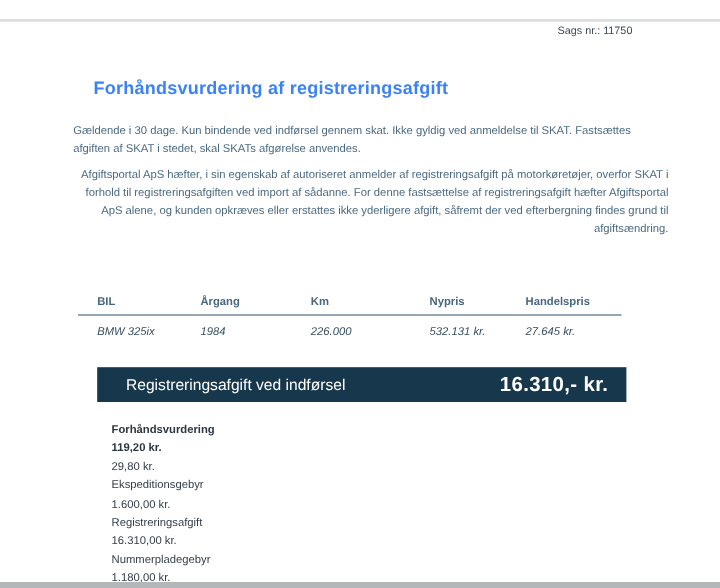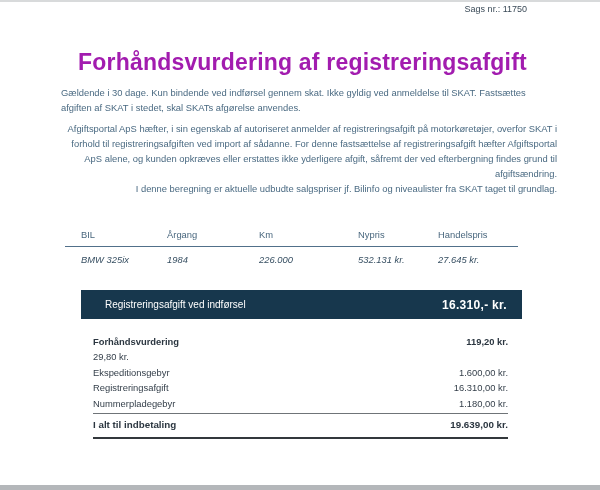--- a/index.html
+++ b/index.html
@@ -3,59 +3,59 @@
 <meta charset="utf-8">
 <style>
   html, body { margin: 0; padding: 0; }
   body {
     width: 600px; height: 490px;
     background: #ffffff;
     font-family: "Liberation Sans", sans-serif;
     position: relative;
     overflow: hidden;
   }
-  .page { position: absolute; inset: 0; background: #ffffff; }
+  .page { position: absolute; inset: 0; background: #ffffff; margin-top: 16px; }
 
   .top-edge { position: absolute; top: 0; left: 0; right: 0; height: 2px; background: #d8dadb; }
   .bottom-bar { position: absolute; bottom: 0; left: 0; right: 0; height: 5px; background: #b4b7ba; }
 
   .sags {
     position: absolute; top: 4px; right: 73px;
     font-size: 9px; color: #3a4a57;
   }
 
   .title {
     position: absolute; left: 78px; top: 49px; margin: 0;
-    font-size: 23px; font-weight: bold; color: #a21caf; letter-spacing: 0.2px;
+    font-size: 15px; font-weight: bold; color: #3b82f6; letter-spacing: 0.2px;
   }
 
   .para { margin: 0; font-size: 9.4px; line-height: 15px; color: #4a6a82; }
   .p1 { position: absolute; left: 61px; top: 85px; width: 492px; }
   .para-block { position: absolute; left: 65px; top: 121px; width: 492px; text-align: right; }
 
   .vtable { position: absolute; left: 65px; top: 229px; width: 453px; font-size: 9.4px; }
   .vhead, .vrow {
     display: grid;
     grid-template-columns: 86px 92px 99px 80px 1fr;
     padding-left: 16px;
   }
-  .vhead { color: #49677e; padding-bottom: 6px; border-bottom: 1px solid #51708a; }
+  .vhead { color: #49677e; padding-bottom: 6px; border-bottom: 1px solid #51708a; font-weight: bold; }
   .vrow  { color: #374f62; padding-top: 7px; font-style: italic; }
 
   .banner {
     position: absolute; left: 81px; top: 290px; width: 441px; height: 29px;
     box-sizing: border-box; background: #17374d; color: #ffffff;
     display: flex; align-items: center; justify-content: space-between;
     padding: 0 15px 0 24px;
   }
-  .banner .label { font-size: 10px; }
-  .banner .amount { font-size: 12px; font-weight: bold; letter-spacing: 0.3px; }
+  .banner .label { font-size: 13px; }
+  .banner .amount { font-size: 17px; font-weight: bold; letter-spacing: 0.3px; }
 
   .breakdown { position: absolute; left: 93px; top: 334px; width: 415px; font-size: 9.4px; color: #333e49; }
-  .brow { display: flex; justify-content: space-between; line-height: 15.4px; }
+  .brow { display: flex; justify-content: space-between; line-height: 15.4px; flex-direction: column; }
   .brow.bold { font-weight: bold; color: #2b3640; }
   .bdiv1 { border-top: 1px solid #6f7478; margin-top: 2px; }
   .btotal {
     display: flex; justify-content: space-between;
     font-weight: bold; font-size: 9.8px; line-height: 12px;
     padding: 5px 0 6px; color: #2b3640;
   }
   .bdiv2 { border-top: 2px solid #33383c; }
 </style>
 </head>
@@ -66,21 +66,20 @@
   <div class="top-edge"></div>
 
   <div class="sags">Sags nr.: 11750</div>
 
   <h1 class="title">Forhåndsvurdering af registreringsafgift</h1>
 
   <p class="para p1">Gældende i 30 dage. Kun bindende ved indførsel gennem skat. Ikke gyldig ved anmeldelse til SKAT. Fastsættes afgiften af SKAT i stedet, skal SKATs afgørelse anvendes.</p>
 
   <div class="para-block">
     <p class="para">Afgiftsportal ApS hæfter, i sin egenskab af autoriseret anmelder af registreringsafgift på motorkøretøjer, overfor SKAT i forhold til registreringsafgiften ved import af sådanne. For denne fastsættelse af registreringsafgift hæfter Afgiftsportal ApS alene, og kunden opkræves eller erstattes ikke yderligere afgift, såfremt der ved efterbergning findes grund til afgiftsændring.</p>
-    <p class="para">I denne beregning er aktuelle udbudte salgspriser jf. Bilinfo og niveaulister fra SKAT taget til grundlag.</p>
   </div>
 
   <div class="vtable">
     <div class="vhead">
       <span>BIL</span>
       <span>Årgang</span>
       <span>Km</span>
       <span>Nypris</span>
       <span>Handelspris</span>
     </div>

